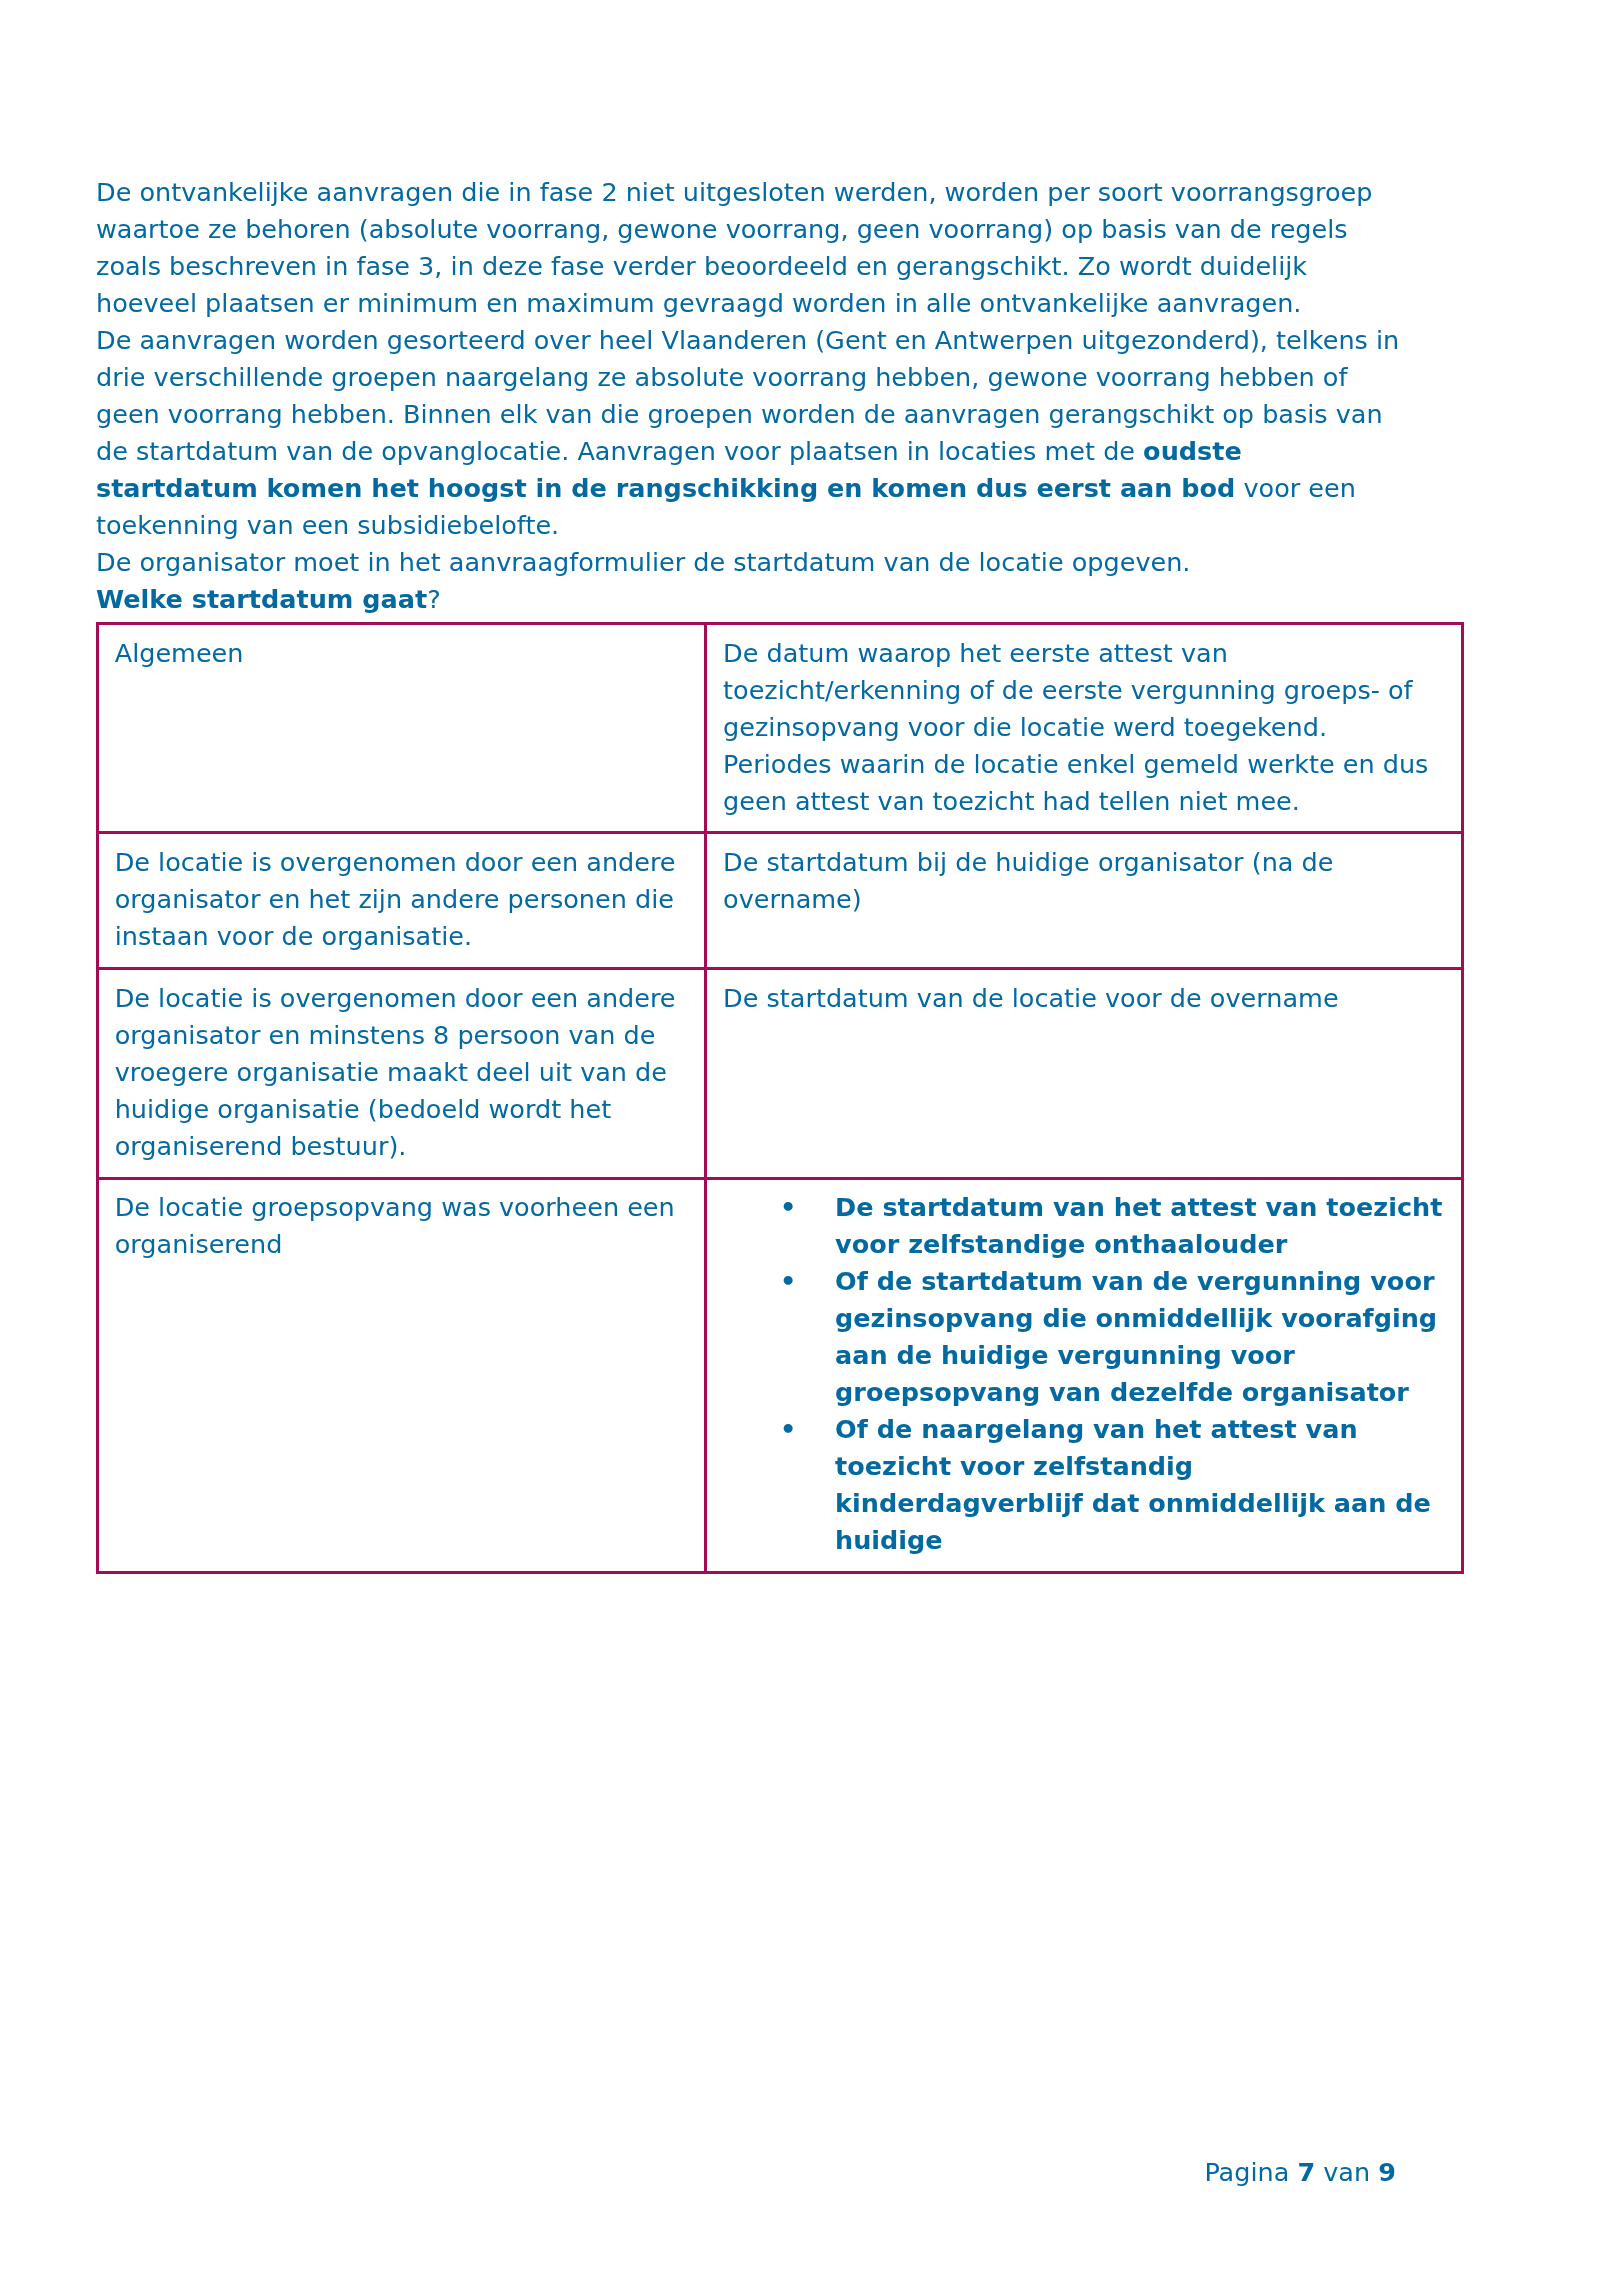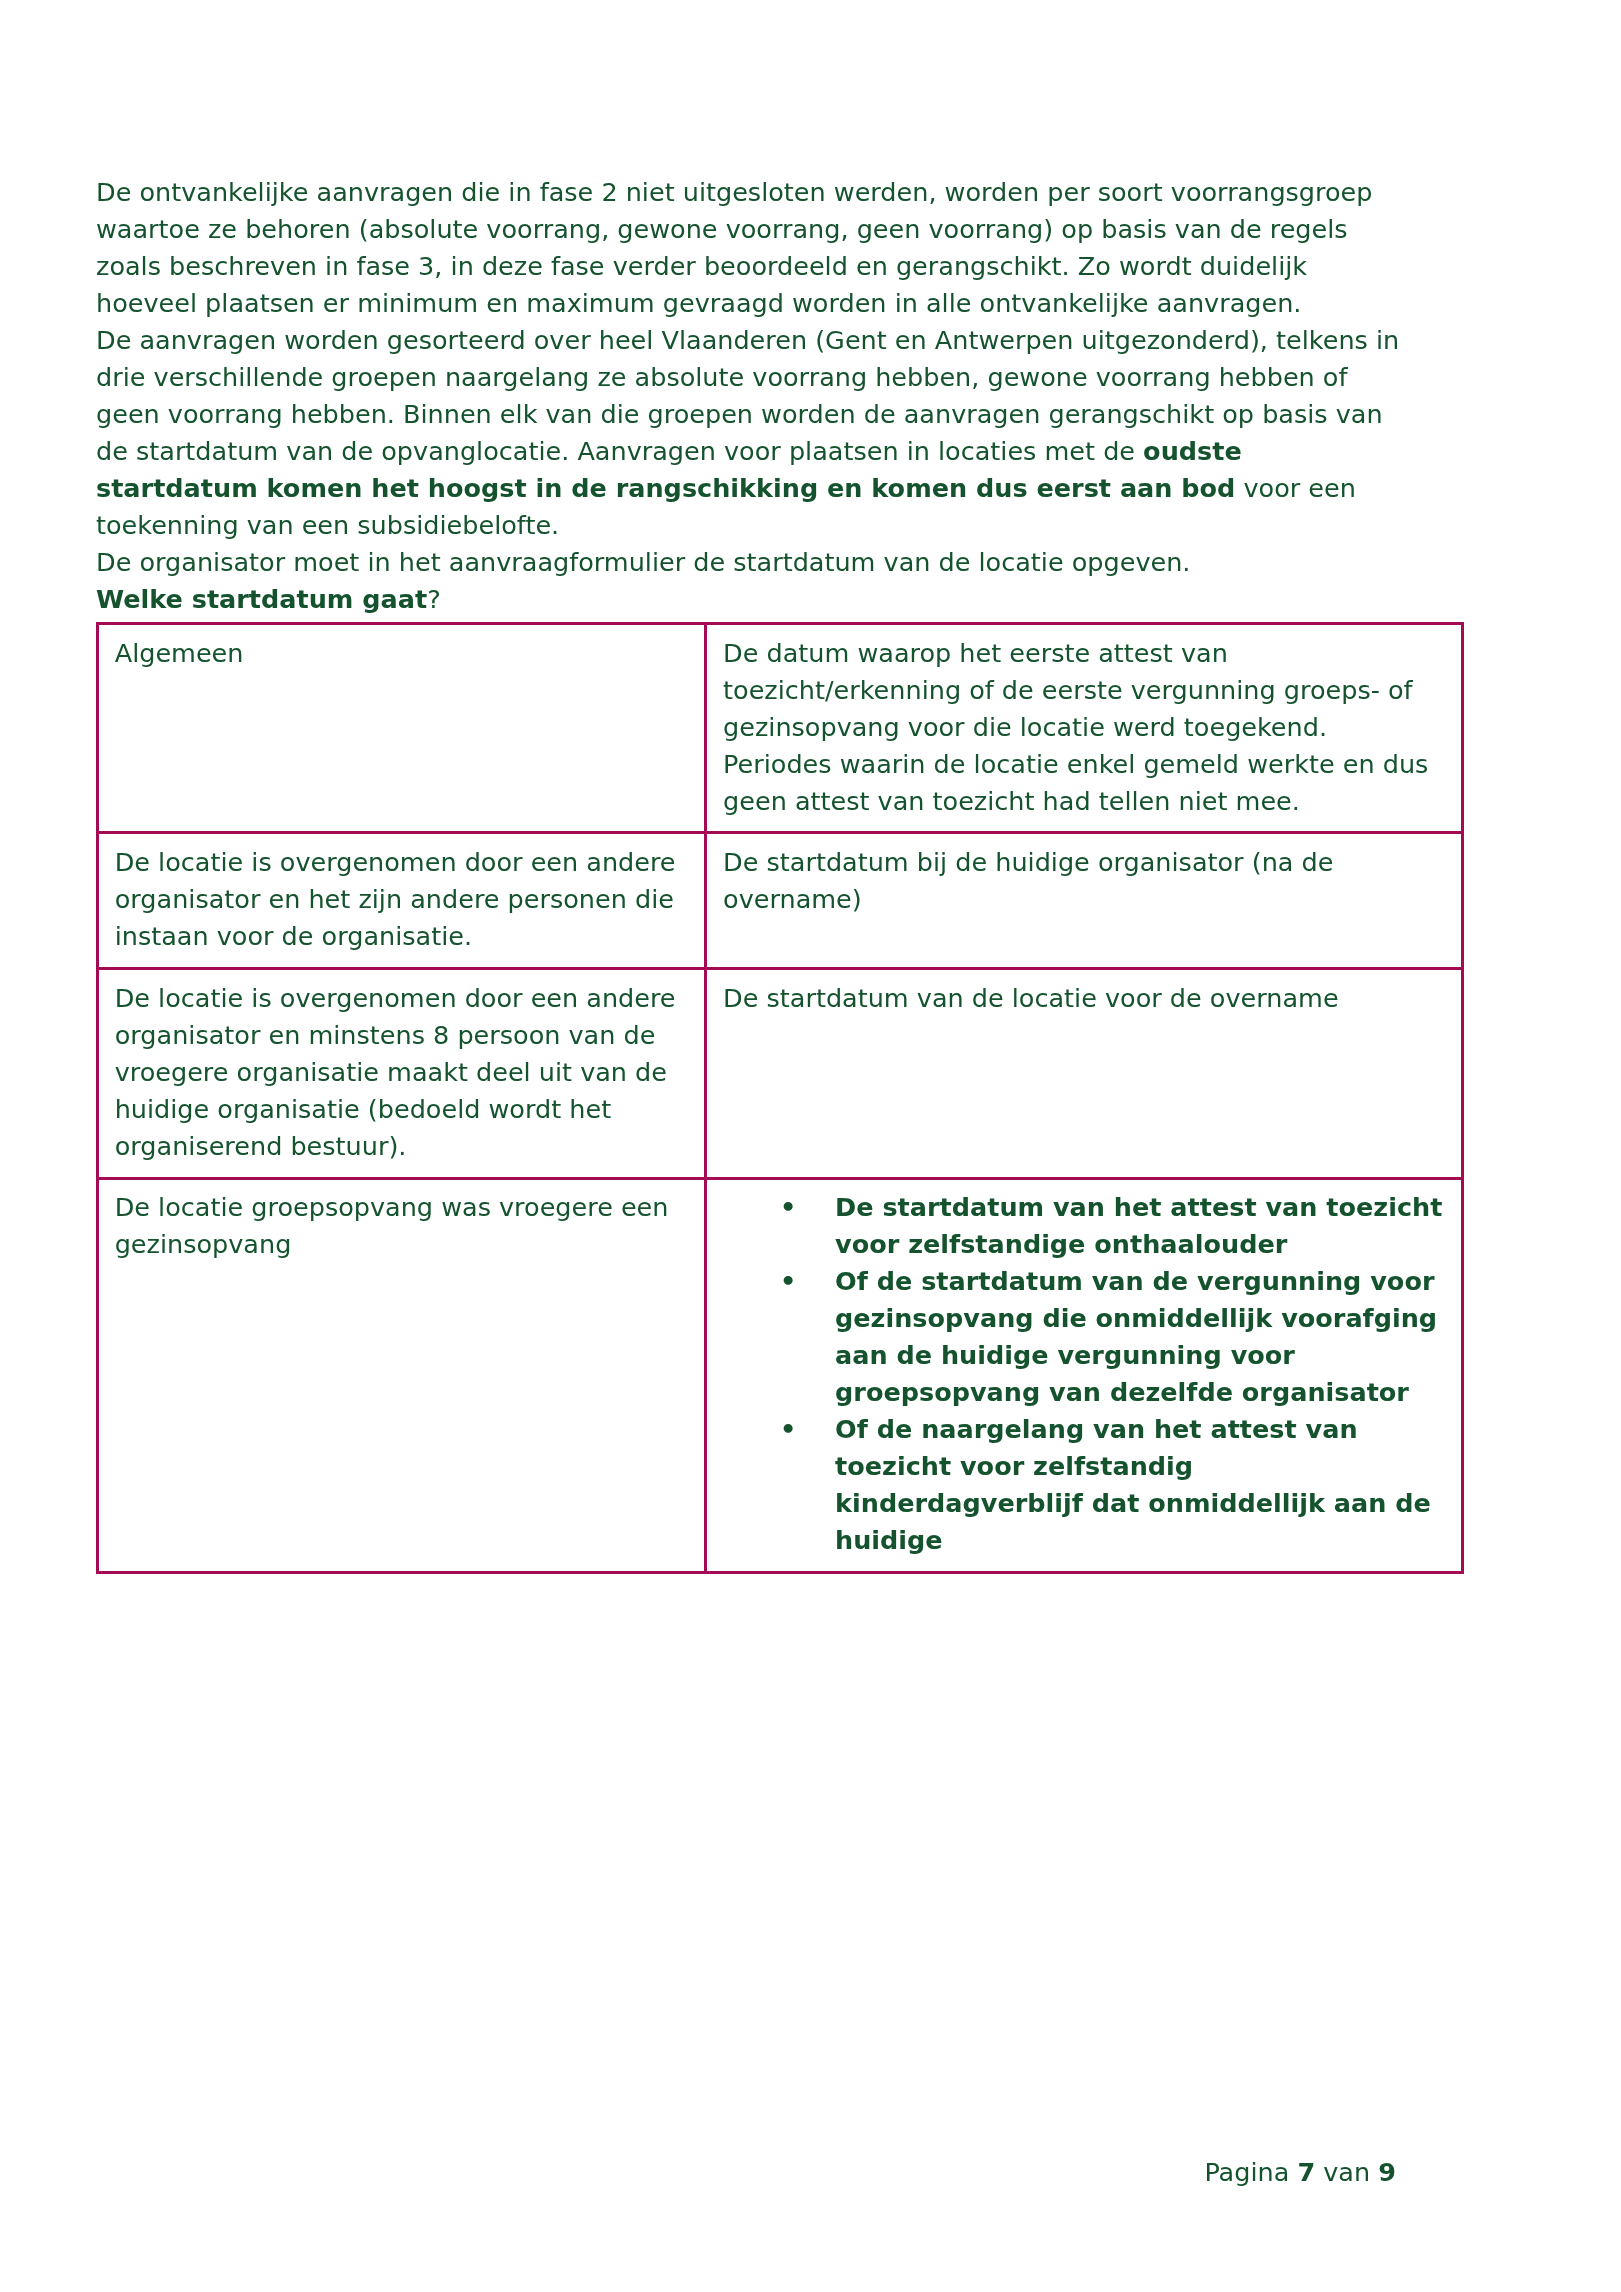--- a/index.html
+++ b/index.html
@@ -4,21 +4,21 @@
 <style>
   html, body { margin: 0; padding: 0; background: #ffffff; }
   .page {
     position: relative;
     width: 1621px;
     height: 2293px;
     background: #ffffff;
     font-family: "DejaVu Sans", "Liberation Sans", sans-serif;
     font-size: 25.5px;
     line-height: 37px;
-    color: #14532d;
+    color: #0369a1;
     overflow: hidden;
   }
   .content {
     position: absolute;
     left: 96px;
     top: 174px;
     width: 1306px;
   }
   .content p { margin: 0; }
   .heading { font-weight: bold; }
@@ -96,21 +96,21 @@
         <tr>
           <td class="c1">
             <p>De locatie is overgenomen door een andere organisator en minstens 8 persoon van de vroegere organisatie maakt deel uit van de huidige organisatie (bedoeld wordt het organiserend bestuur).</p>
           </td>
           <td class="c2">
             <p>De startdatum van de locatie voor de overname</p>
           </td>
         </tr>
         <tr>
           <td class="c1">
-            <p>De locatie groepsopvang was vroegere een gezinsopvang</p>
+            <p>De locatie groepsopvang was voorheen een organiserend</p>
           </td>
           <td class="c2">
             <ul class="bullets">
               <li>De startdatum van het attest van toezicht voor zelfstandige onthaalouder</li>
               <li>Of de startdatum van de vergunning voor gezinsopvang die onmiddellijk voorafging aan de huidige vergunning voor groepsopvang van dezelfde organisator</li>
               <li>Of de naargelang van het attest van toezicht voor zelfstandig kinderdagverblijf dat onmiddellijk aan de huidige</li>
             </ul>
           </td>
         </tr>
       </tbody>

